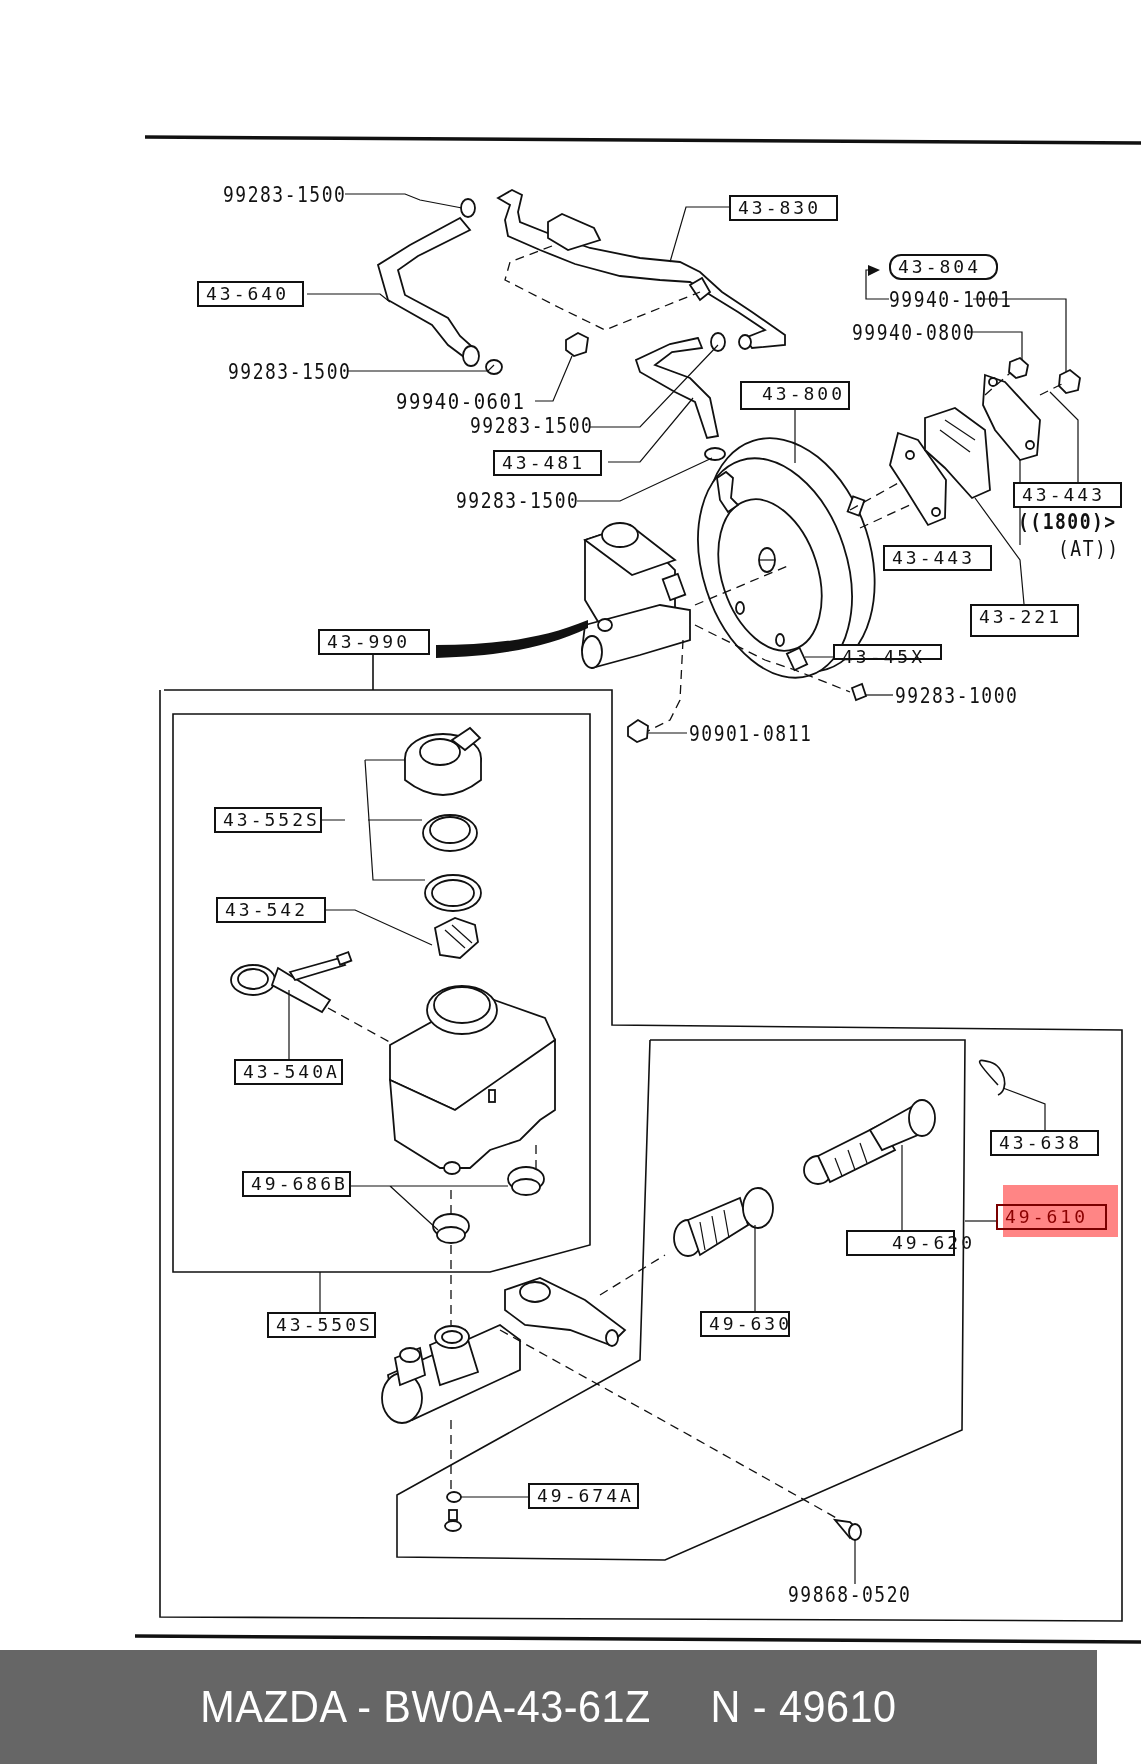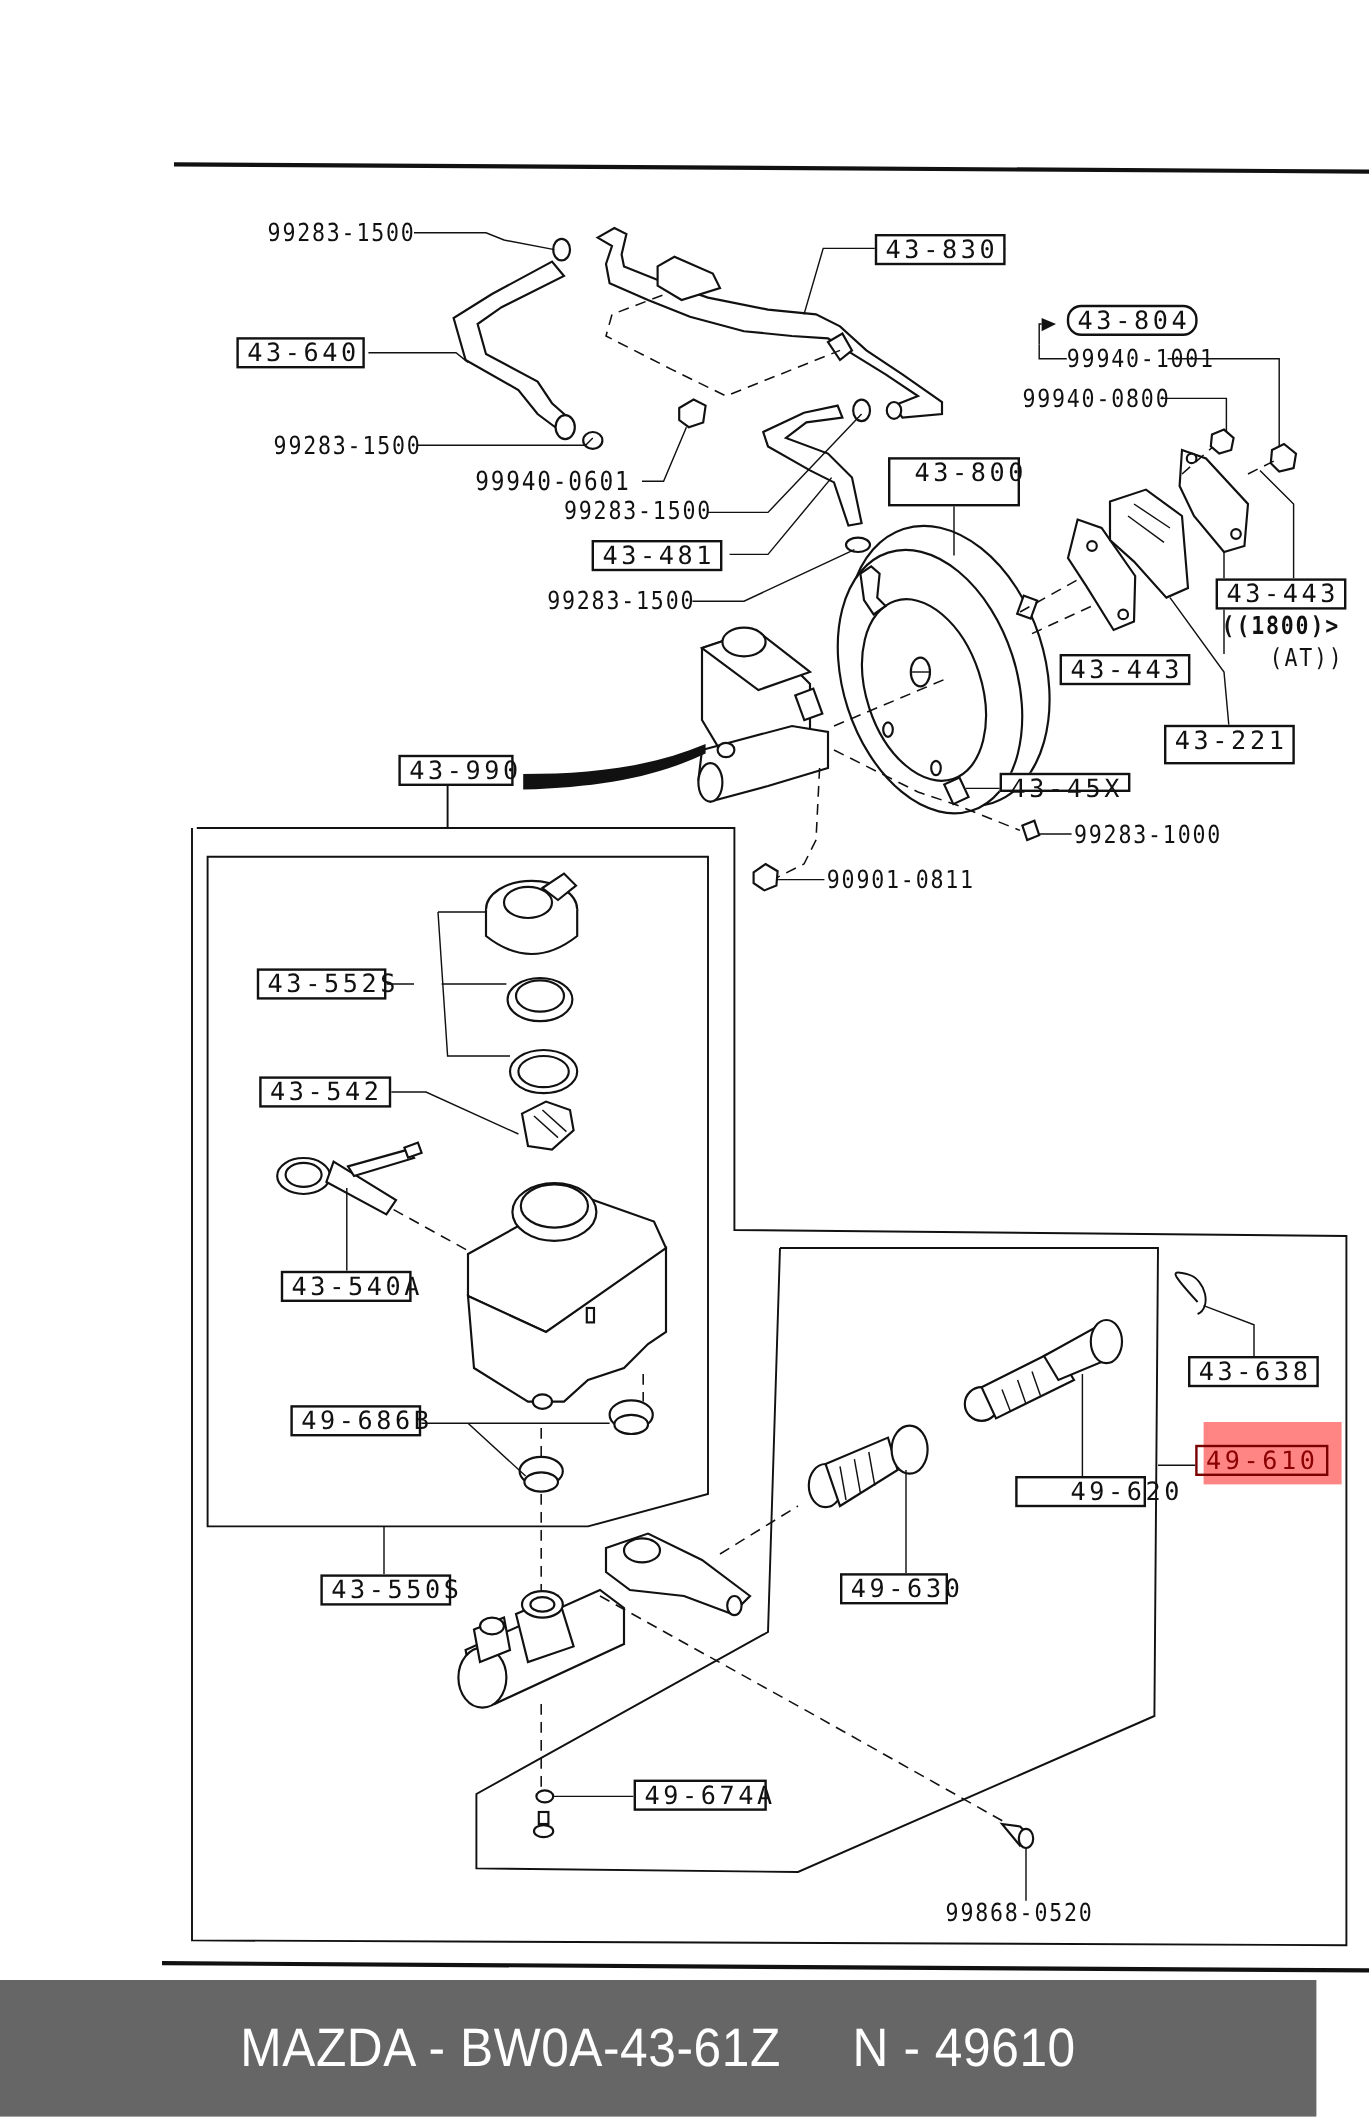--- a/index.html
+++ b/index.html
@@ -6,21 +6,21 @@
   body { width:1141px; height:1764px; position:relative; overflow:hidden; font-family:"DejaVu Sans Mono", monospace; }
   #diagram { position:absolute; left:0; top:0; width:1141px; height:1650px; }
   svg.art { position:absolute; left:0; top:0; }
   svg.art .ln { stroke:#111; stroke-width:1.6; fill:none; }
   svg.art .thin { stroke:#111; stroke-width:1.2; fill:none; }
   svg.art .dash { stroke:#111; stroke-width:1.3; fill:none; stroke-dasharray:9 6; }
   svg.art .part { stroke:#111; stroke-width:1.8; fill:#fff; }
   svg.art .fill { fill:#111; stroke:none; }
   svg.art .rule { stroke:#111; stroke-width:3.5; }
   .lbl { position:absolute; font-family:"DejaVu Sans Mono", monospace; font-size:18px; color:#111; letter-spacing:1.5px; line-height:1; white-space:nowrap; transform:scaleY(1.15); transform-origin:left top; }
-  .box { position:absolute; border:2px solid #111; box-sizing:border-box; background:#fff; font-family:"DejaVu Sans Mono", monospace; font-size:21px; color:#111; letter-spacing:3px; padding-left:7px; line-height:22px; white-space:nowrap; }
+  .box { position:absolute; border:2px solid #111; box-sizing:border-box; background:#fff; font-family:"DejaVu Sans Mono", monospace; font-size:18px; color:#111; letter-spacing:3px; padding-left:7px; line-height:22px; white-space:nowrap; }
   .box.target { color:#8b0000; border-color:#7a0000; background:transparent; }
   .hl { position:absolute; left:1003px; top:1185px; width:115px; height:52px; background:#ff7070; opacity:0.85; }
   #banner { position:absolute; left:0; top:1650px; width:1097px; height:114px; background:#666666; display:flex; align-items:center; justify-content:center; }
   #banner-text { color:#ffffff; font-family:"Liberation Sans", sans-serif; font-size:45px; letter-spacing:0.5px; white-space:pre; transform:scaleX(0.92); }
 </style>
 </head>
 <body>
 
 <div id="diagram">
   <svg class="art" width="1141" height="1650" viewBox="0 0 1141 1650">
@@ -247,26 +247,26 @@
       <ellipse class="part" cx="855" cy="1532" rx="6" ry="8"></ellipse>
     </g>
     <path class="thin" d="M855,1540 L855,1584"></path>
   </svg>
 
   <div class="hl" style="background: rgb(255, 112, 112);"></div>
 
   <div class="box" style="left:197px;top:281px;width:107px;height:26px;">43-640</div>
   <div class="box" style="left:729px;top:195px;width:109px;height:26px;">43-830</div>
   <div class="box" style="left:889px;top:254px;width:109px;height:26px;border-radius:12px;">43-804</div>
-  <div class="box" style="left:740px;top:381px;width:110px;height:41px;padding-left:20px;">43-800</div>
+  <div class="box" style="left:740px;top:381px;width:110px;height:29px;padding-left:20px;">43-800</div>
   <div class="box" style="left:493px;top:450px;width:109px;height:26px;">43-481</div>
   <div class="box" style="left:1013px;top:482px;width:109px;height:26px;">43-443</div>
   <div class="box" style="left:883px;top:545px;width:109px;height:26px;">43-443</div>
   <div class="box" style="left:970px;top:604px;width:109px;height:33px;">43-221</div>
-  <div class="box" style="left:332px;top:629px;width:96px;height:26px;">43-990</div>
+  <div class="box" style="left:318px;top:629px;width:112px;height:26px;">43-990</div>
   <div class="box" style="left:833px;top:644px;width:109px;height:16px;">43-45X</div>
   <div class="box" style="left:214px;top:807px;width:108px;height:26px;">43-552S</div>
   <div class="box" style="left:216px;top:897px;width:110px;height:26px;">43-542</div>
   <div class="box" style="left:234px;top:1059px;width:109px;height:26px;">43-540A</div>
   <div class="box" style="left:242px;top:1171px;width:109px;height:26px;">49-686B</div>
   <div class="box" style="left:990px;top:1130px;width:109px;height:26px;">43-638</div>
   <div class="box target" style="left:996px;top:1204px;width:111px;height:26px;">49-610</div>
   <div class="box" style="left:846px;top:1230px;width:109px;height:26px;padding-left:44px;">49-620</div>
   <div class="box" style="left:267px;top:1312px;width:109px;height:26px;">43-550S</div>
   <div class="box" style="left:700px;top:1311px;width:90px;height:26px;">49-630</div>

